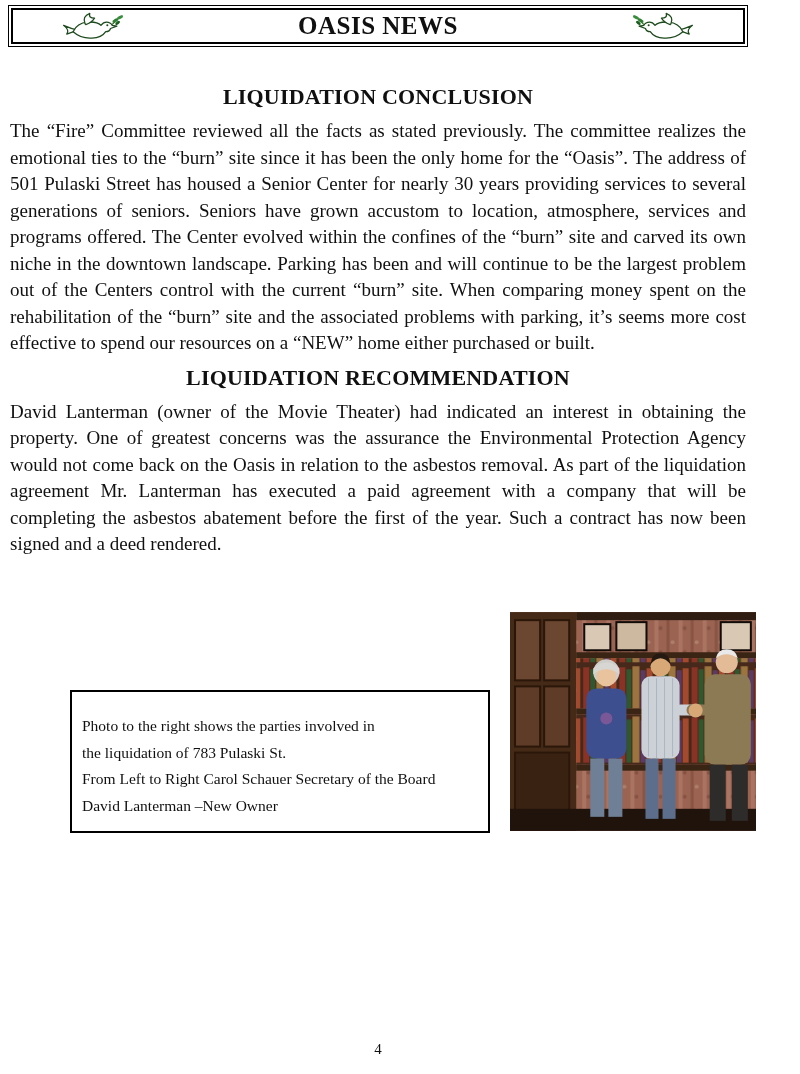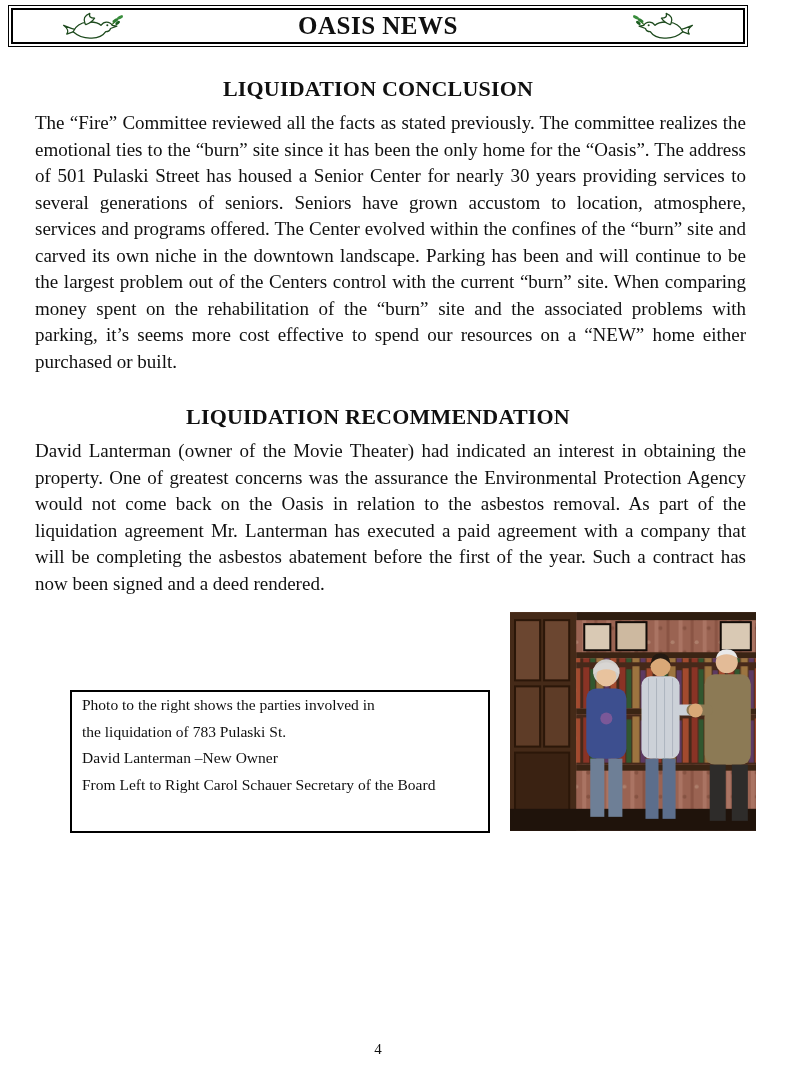--- a/index.html
+++ b/index.html
@@ -10,27 +10,27 @@
   
   .header-box { position: absolute; left: 8px; right: 8px; top: 5px; border: 1px solid #000; padding: 2px; background: #fff; }
   .header-inner { border: 2px solid #000; height: 36px; display: flex; align-items: center; justify-content: center; position: relative; }
   .masthead-title { font-size: 25px; font-weight: bold; letter-spacing: 0.5px; }
   .dove { position: absolute; top: 1px; width: 64px; height: 35px; }
   .dove.left { left: 48px; }
   .dove.right { right: 48px; transform: scaleX(-1); }
 
   
   .content { position: absolute; left: 10px; right: 10px; top: 56px; }
-  .section-heading { text-align: center; font-size: 22px; font-weight: bold; margin-top: 20px; margin-bottom: 8px; letter-spacing: 0.2px; }
-  .section-heading.second { margin-top: 29px; }
-  .body-text { text-align: justify; font-size: 19px; line-height: 26.5px; margin-bottom: 7px; margin-left: 25px; }
+  .section-heading { text-align: center; font-size: 22px; font-weight: bold; margin-top: 28px; margin-bottom: 8px; letter-spacing: 0.2px; }
+  .section-heading.second { margin-top: 8px; }
+  .body-text { text-align: justify; font-size: 19px; line-height: 26.5px; margin-bottom: 7px; }
 
   
   .photo-frame { position: absolute; left: 510px; top: 612px; width: 286px; height: 219px; z-index: 2; line-height: 0; }
-  .caption-box { position: absolute; left: 70px; top: 690px; width: 420px; height: 143px; border: 2px solid #000; background: #fff; z-index: 2; padding: 0 10px 0 10px; }
+  .caption-box { position: absolute; left: 70px; top: 690px; width: 420px; height: 143px; border: 2px solid #000; background: #fff; z-index: 2; padding: 21px 10px 0 10px; }
   .caption-line { font-size: 15.5px; line-height: 26.5px; white-space: nowrap; }
 
   
   .page-number { position: absolute; left: 0; right: 0; top: 1041px; text-align: center; font-size: 15px; }
 </style>
 </head>
 <body>
 
 <div class="page">
 
@@ -148,19 +148,19 @@
       <rect x="221" y="152" width="16" height="56" fill="#2e2c2a"></rect>
       <rect x="176" y="92" width="26" height="11" rx="5" fill="#8c7a55"></rect>
 
       <circle cx="185" cy="98" r="7" fill="#d9a877"></circle>
     </svg>
   </div>
 
   <div class="caption-box">
     <div class="caption-line">Photo to the right shows the parties involved in</div>
     <div class="caption-line">the liquidation of 783 Pulaski St.</div>
+    <div class="caption-line">From Left to Right Carol Schauer Secretary of the Board</div>
     <div class="caption-line">David Lanterman –New Owner</div>
-    <div class="caption-line">From Left to Right Carol Schauer Secretary of the Board</div>
   </div>
 
   <div class="page-number">4</div>
 
 </div>
 
 </body></html>

